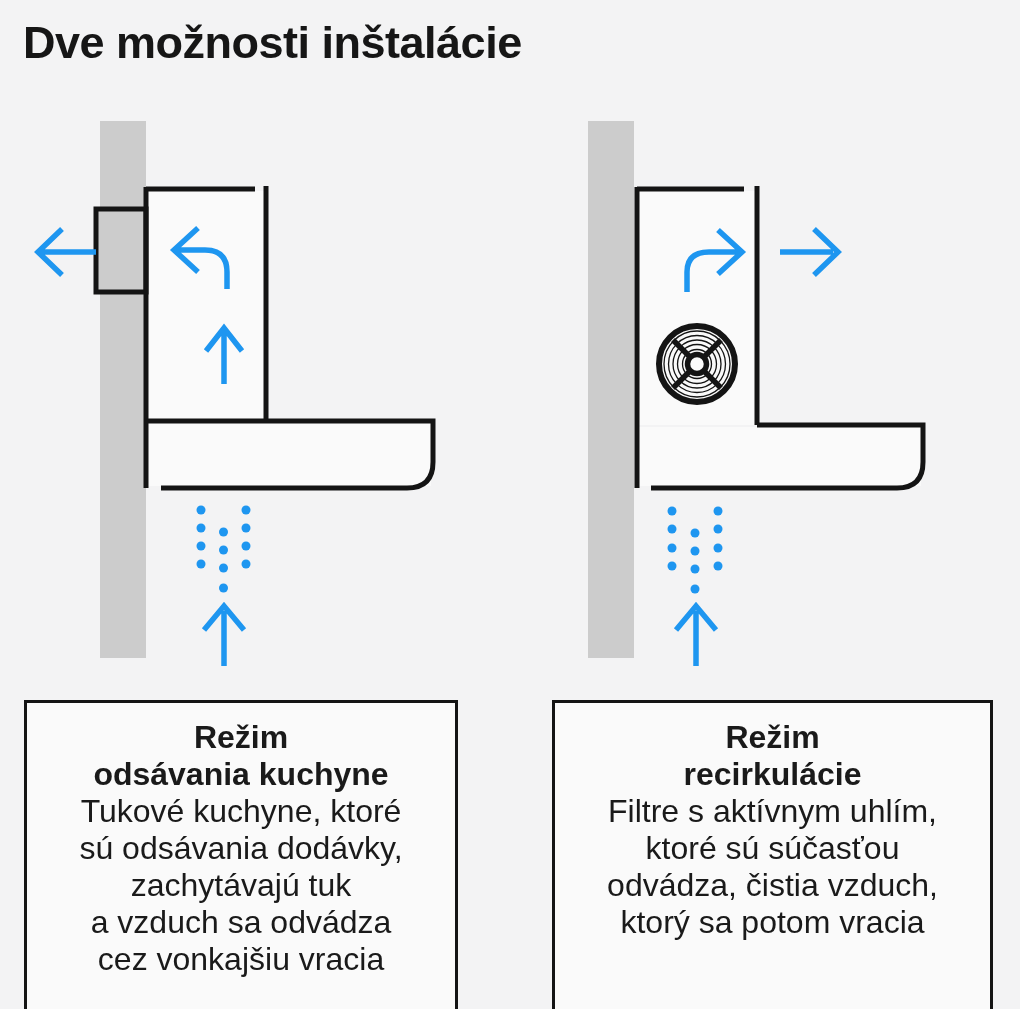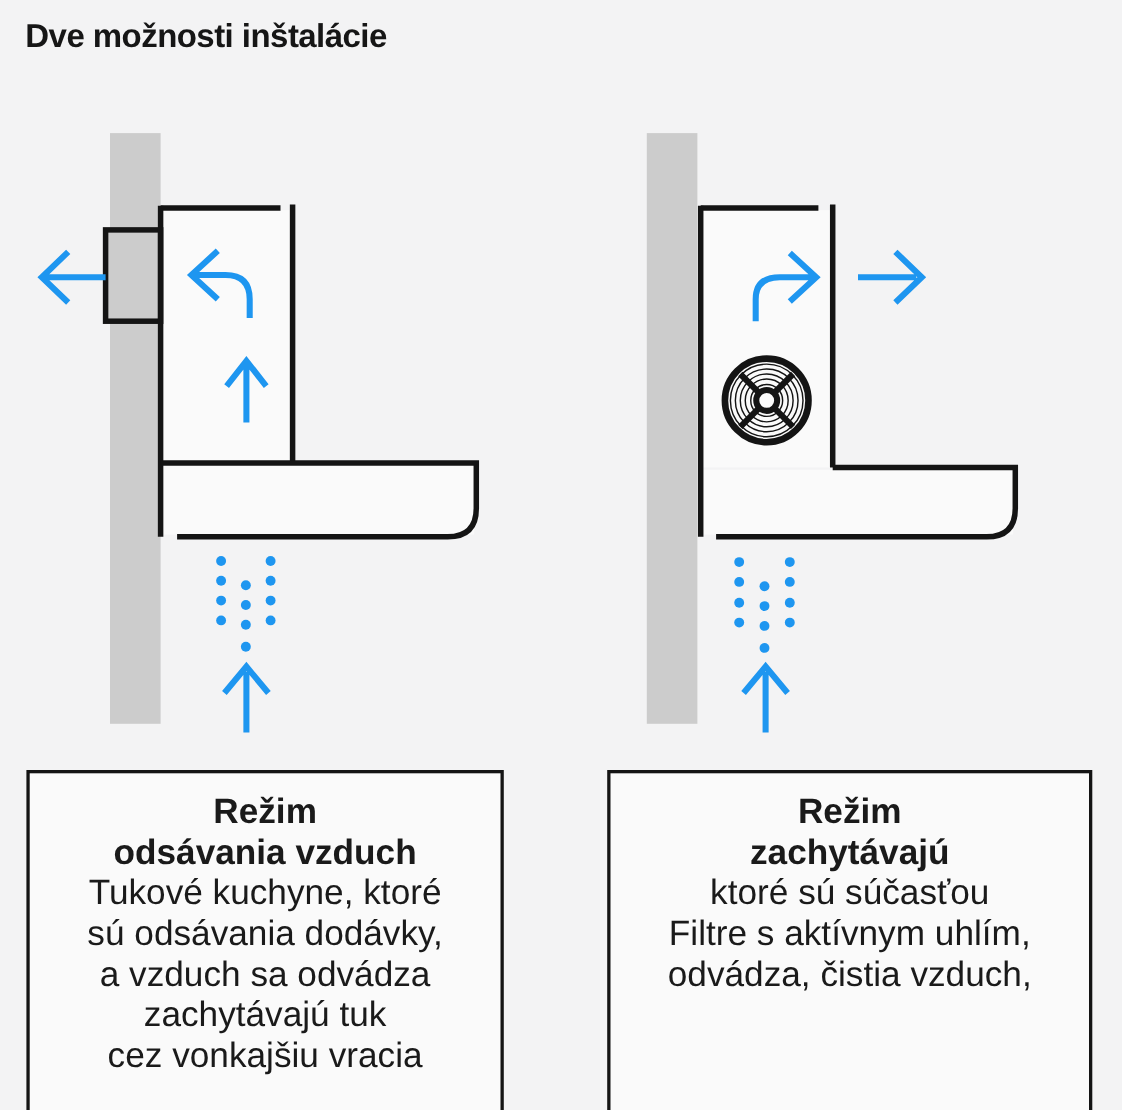--- a/index.html
+++ b/index.html
@@ -17,21 +17,21 @@
     font-family:"Liberation Sans", sans-serif;
     position:relative;
     overflow:hidden;
     color:var(--text);
   }
   .page{position:absolute;inset:0;}
   h1.page-title{
     position:absolute;
     left:23px;
     top:17px;
-    font-size:30px;
+    font-size:45px;
     font-weight:700;
     letter-spacing:-0.5px;
     color:#161616;
     white-space:nowrap;
   }
   svg.scene{
     position:absolute;
     left:0;top:0;
     width:1020px;height:1009px;
     display:block;
@@ -142,29 +142,30 @@
           <circle cx="718" cy="529" r="4.5"></circle>
           <circle cx="718" cy="548" r="4.5"></circle>
           <circle cx="718" cy="566" r="4.5"></circle>
       </g>
       <path d="M696,666 V611 M676,630 L696,606 L716,630" fill="none" stroke="var(--accent)" stroke-width="5.5"></path>
     </g>
   </svg>
 
   <div class="caption left-box">
     <div class="cap-line bold">Režim</div>
-    <div class="cap-line bold">odsávania vzduch</div>
+    <div class="cap-line bold">odsávania kuchyne</div>
     <div class="cap-line">Tukové kuchyne, ktoré</div>
     <div class="cap-line">sú odsávania dodávky,</div>
+    <div class="cap-line">zachytávajú tuk</div>
     <div class="cap-line">a vzduch sa odvádza</div>
-    <div class="cap-line">zachytávajú tuk</div>
     <div class="cap-line">cez vonkajšiu vracia</div>
   </div>
 
   <div class="caption right-box">
     <div class="cap-line bold">Režim</div>
-    <div class="cap-line bold">zachytávajú</div>
+    <div class="cap-line bold">recirkulácie</div>
+    <div class="cap-line">Filtre s aktívnym uhlím,</div>
     <div class="cap-line">ktoré sú súčasťou</div>
-    <div class="cap-line">Filtre s aktívnym uhlím,</div>
     <div class="cap-line">odvádza, čistia vzduch,</div>
+    <div class="cap-line">ktorý sa potom vracia</div>
   </div>
 
 </div>
 
 </body></html>

